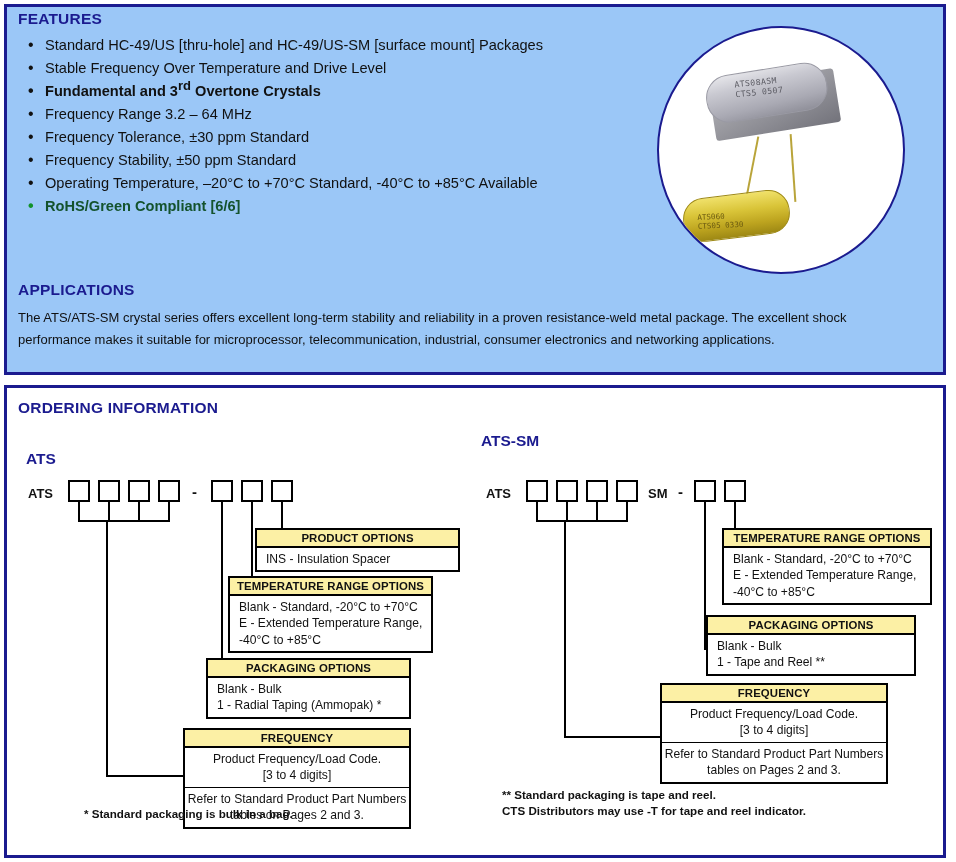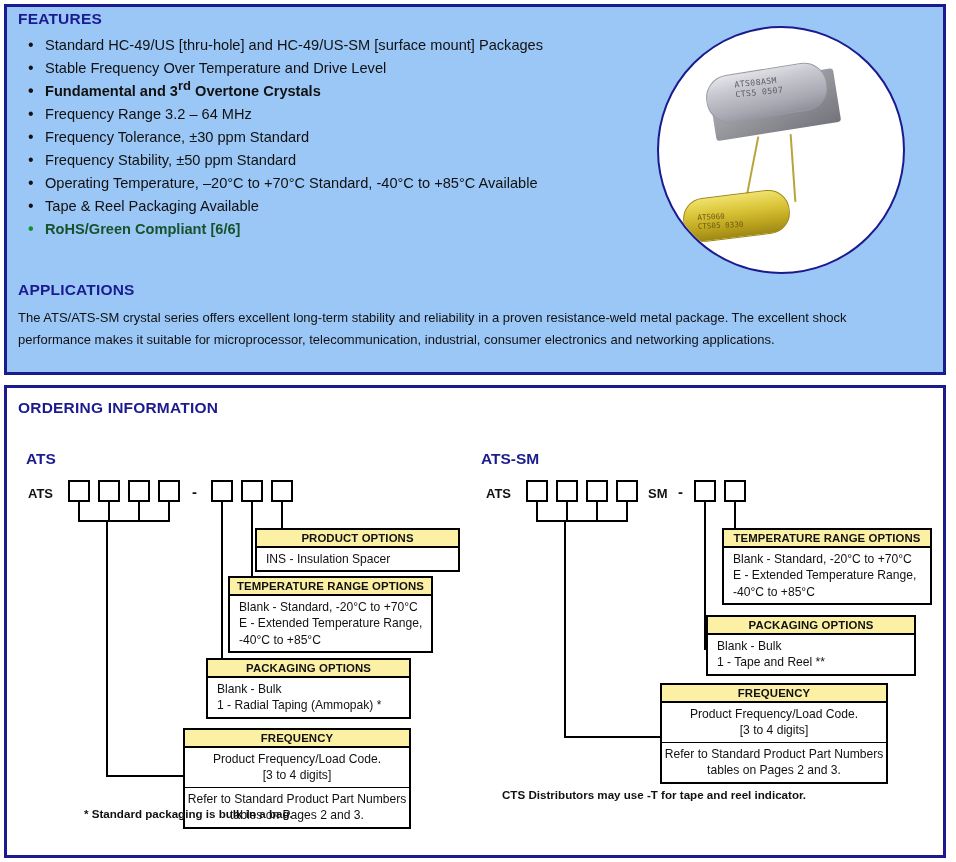--- a/index.html
+++ b/index.html
@@ -93,21 +93,21 @@
   
   .order-panel{
     position:absolute;left:4px;top:385px;width:942px;height:473px;
     background:#ffffff;border:3px solid #1B1B8F;box-sizing:border-box;
   }
   #ordering-heading{position:absolute;left:18px;top:399px;text-align:right;}
   .diagram-title{
     position:absolute;color:#1B1B8F;font-weight:bold;font-size:15.5px;
   }
   #ats-title{left:26px;top:450px;}
-  #atssm-title{left:481px;top:450px;}
+  #atssm-title{left:481px;top:432px;}
 
   
   .codeline{position:absolute;font-weight:bold;font-size:13px;color:#111;}
   .cbox{
     position:absolute;width:22px;height:22px;
     border:2.3px solid #000;background:#fff;box-sizing:border-box;
   }
   .dash{position:absolute;font-weight:bold;font-size:15px;color:#111;}
 
   
@@ -151,21 +151,20 @@
   <div class="sec-head" id="features-heading">FEATURES</div>
 
   <ul class="feat-list">
     <li><span>Standard HC-49/US [thru-hole] and HC-49/US-SM [surface mount] Packages</span></li>
     <li><span>Stable Frequency Over Temperature and Drive Level</span></li>
     <li class="bold"><span>Fundamental and 3</span><sup>rd</sup><span> Overtone Crystals</span></li>
     <li><span>Frequency Range 3.2 – 64 MHz</span></li>
     <li><span>Frequency Tolerance, ±30 ppm Standard</span></li>
     <li><span>Frequency Stability, ±50 ppm Standard</span></li>
     <li><span>Operating Temperature, –20°C to +70°C Standard, -40°C to +85°C Available</span></li>
-    <li><span>Tape &amp; Reel Packaging Available</span></li>
     <li class="green"><span>RoHS/Green Compliant [6/6]</span></li>
   </ul>
 
   <div class="sec-head" id="applications-heading">APPLICATIONS</div>
   <div class="app-body">The ATS/ATS-SM crystal series offers excellent long-term stability and reliability in a proven resistance-weld metal package.  The excellent shock performance makes it suitable for microprocessor, telecommunication, industrial, consumer electronics and networking applications.</div>
 
   <div class="photo-bubble">
     <div class="sm-can">
       <div class="sm-pad"></div>
       <div class="sm-body"></div>
@@ -305,16 +304,17 @@
     <div class="cbody ctr">
       <div>Product Frequency/Load Code.</div>
       <div>[3 to 4 digits]</div>
       <div class="rule"></div>
       <div>Refer to Standard Product Part Numbers</div>
       <div>tables on Pages 2 and 3.</div>
     </div>
   </div>
 
   <div class="footnote" id="atssm-footnote">
+    <div>** Standard packaging is tape and reel.</div>
     <div>CTS Distributors may use -T for tape and reel indicator.</div>
   </div>
 
 </div>
 
 </body></html>

